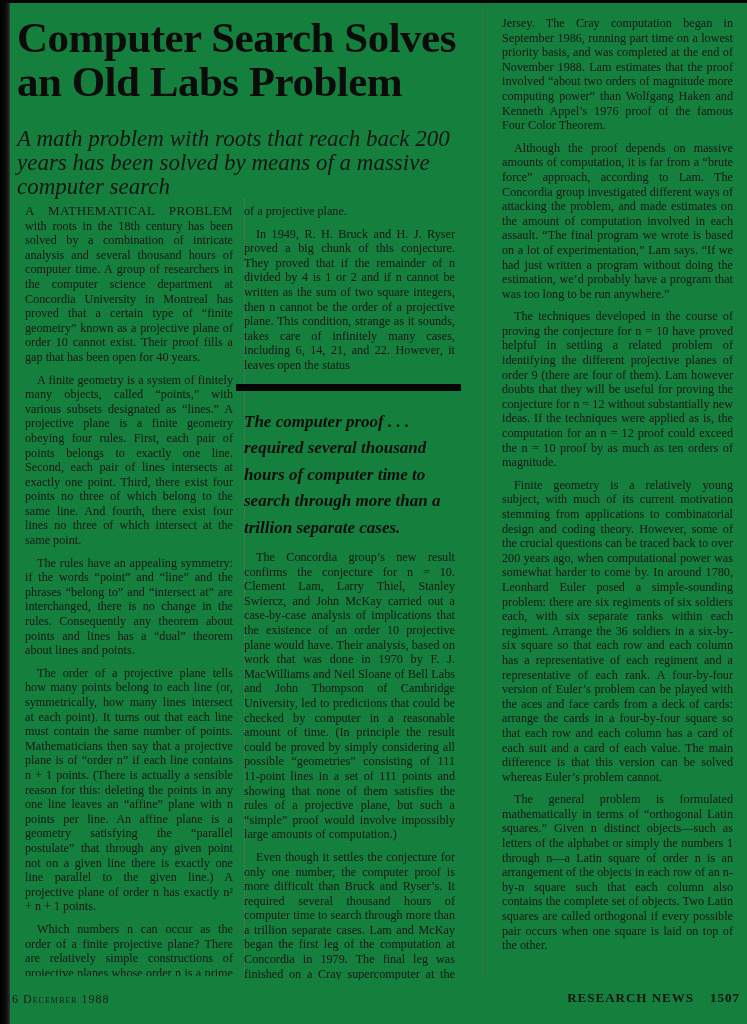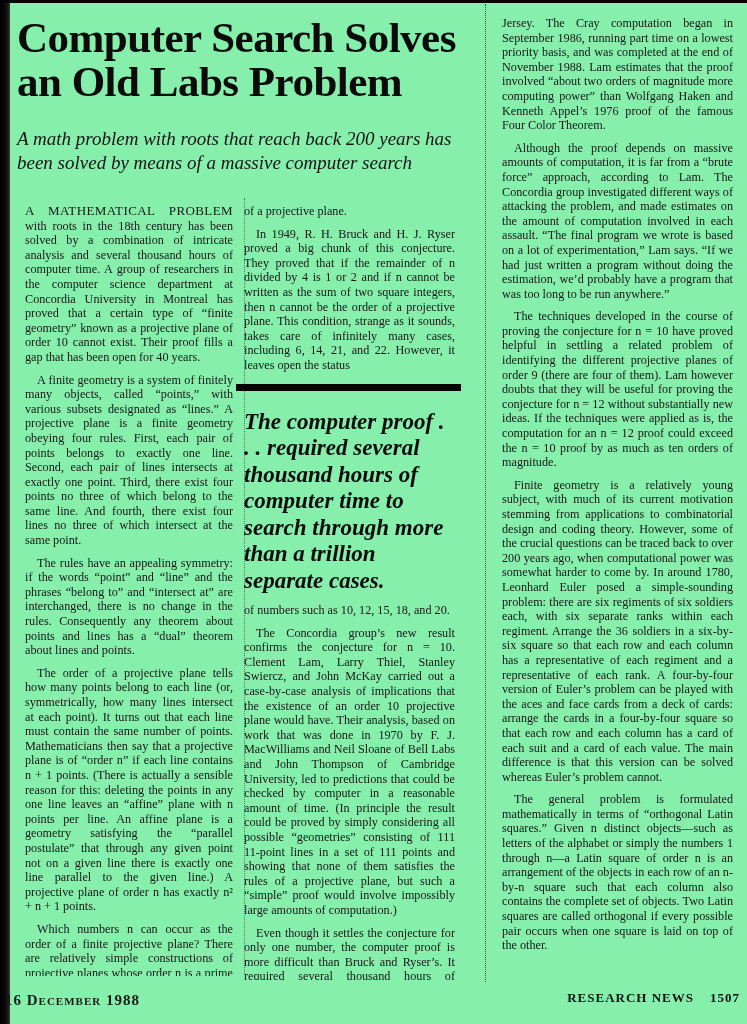--- a/index.html
+++ b/index.html
@@ -3,40 +3,40 @@
 <meta charset="utf-8">
 <style>
   html,body{margin:0;padding:0;}
   body{
     width:747px;height:1024px;
     background:#f6f6f2;
     font-family:"Liberation Serif", serif;
     color:#121212;
     overflow:hidden;
   }
-  .page{position:relative;width:747px;height:1024px;background:#86efac;}
+  .page{position:relative;width:747px;height:1024px;background:#15803d;}
 
   
   .binding-bar{
     position:absolute;left:0;top:0;width:10px;height:1024px;
     background:linear-gradient(90deg,#000 0%,#0a0a0a 55%,#1c1c1c 80%,#3a3a3a 100%);
   }
   .top-edge{
     position:absolute;left:0;top:0;width:747px;height:3px;background:#050505;
   }
 
   
   .headline{
     position:absolute;left:17px;top:16px;width:462px;
     font-weight:bold;font-size:43px;line-height:44px;
     letter-spacing:-0.5px;color:#0b0b0b;
   }
   .subtitle{
     position:absolute;left:17px;top:127px;width:458px;
-    font-style:italic;font-size:19px;line-height:24px;color:#151515;
+    font-style:italic;font-size:23px;line-height:24px;color:#151515;
   }
 
   
   .col{
     position:absolute;
     font-size:12.2px;line-height:14.6px;
     text-align:justify;
     overflow:hidden;
     color:#161616;
   }
@@ -54,30 +54,29 @@
   .rule-2{left:485px;top:4px;height:978px;border-left:1px dotted #4f4f4f;}
 
   
   .pullquote{
     margin:11px 2px 9px 0;
     border-top:7px solid #050505;
     padding-top:10px;
   }
   .pullquote p{
     font-weight:bold;font-style:italic;
-    font-size:23px;line-height:26.5px;
+    font-size:17px;line-height:26.5px;
     text-align:left;color:#0d0d0d;
   }
 
   
   .footer-left{
     position:absolute;left:5px;top:992px;
-    font-size:15px;letter-spacing:1px;color:#1a1a1a;
+    font-size:12px;letter-spacing:1px;color:#1a1a1a;
     font-variant:small-caps;
-    font-weight:bold;
   }
   .footer-right{
     position:absolute;right:7px;top:990px;
     font-size:13px;letter-spacing:1px;color:#111;
     font-weight:bold;
   }
   .footer-right .pageno{margin-left:16px;font-weight:bold;}
 </style>
 </head>
 <body>
@@ -104,21 +103,20 @@
     <p class="indent">The order of a projective plane tells how many points belong to each line (or, symmetrically, how many lines intersect at each point). It turns out that each line must contain the same number of points. Mathematicians then say that a projective plane is of “order n” if each line contains n + 1 points. (There is actually a sensible reason for this: deleting the points in any one line leaves an “affine” plane with n points per line. An affine plane is a geometry satisfying the “parallel postulate” that through any given point not on a given line there is exactly one line parallel to the given line.) A projective plane of order n has exactly n² + n + 1 points.</p>
     <p class="indent">Which numbers n can occur as the order of a finite projective plane? There are relatively simple constructions of projective planes whose order n is a prime number or a power of a single prime, such as 8 or 81. A long-standing conjecture is that these are the only possibilities—that is, numbers that have more than one prime divisor, such as 6, 10, 12, 14, and so forth, cannot be the order</p>
   </div>
 
   <div class="col col2">
     <p>of a projective plane.</p>
     <p class="indent">In 1949, R. H. Bruck and H. J. Ryser proved a big chunk of this conjecture. They proved that if the remainder of n divided by 4 is 1 or 2 and if n cannot be written as the sum of two square integers, then n cannot be the order of a projective plane. This condition, strange as it sounds, takes care of infinitely many cases, including 6, 14, 21, and 22. However, it leaves open the status</p>
     <div class="pullquote">
       <p>The computer proof . . . required several thousand hours of computer time to search through more than a trillion separate cases.</p>
     </div>
-    <p>of numbers such as 10, 12, 15, 18, and 20.</p>
     <p class="indent">The Concordia group’s new result confirms the conjecture for n = 10. Clement Lam, Larry Thiel, Stanley Swiercz, and John McKay carried out a case-by-case analysis of implications that the existence of an order 10 projective plane would have. Their analysis, based on work that was done in 1970 by F. J. MacWilliams and Neil Sloane of Bell Labs and John Thompson of Cambridge University, led to predictions that could be checked by computer in a reasonable amount of time. (In principle the result could be proved by simply considering all possible “geometries” consisting of 111 11-point lines in a set of 111 points and showing that none of them satisfies the rules of a projective plane, but such a “simple” proof would involve impossibly large amounts of computation.)</p>
     <p class="indent">Even though it settles the conjecture for only one number, the computer proof is more difficult than Bruck and Ryser’s. It required several thousand hours of computer time to search through more than a trillion separate cases. Lam and McKay began the first leg of the computation at Concordia in 1979. The final leg was finished on a Cray supercomputer at the Institute for Defense Analyses in Princeton, New</p>
   </div>
 
   <div class="col col3">
     <p>Jersey. The Cray computation began in September 1986, running part time on a lowest priority basis, and was completed at the end of November 1988. Lam estimates that the proof involved “about two orders of magnitude more computing power” than Wolfgang Haken and Kenneth Appel’s 1976 proof of the famous Four Color Theorem.</p>
     <p class="indent">Although the proof depends on massive amounts of computation, it is far from a “brute force” approach, according to Lam. The Concordia group investigated different ways of attacking the problem, and made estimates on the amount of computation involved in each assault. “The final program we wrote is based on a lot of experimentation,” Lam says. “If we had just written a program without doing the estimation, we’d probably have a program that was too long to be run anywhere.”</p>
     <p class="indent">The techniques developed in the course of proving the conjecture for n = 10 have proved helpful in settling a related problem of identifying the different projective planes of order 9 (there are four of them). Lam however doubts that they will be useful for proving the conjecture for n = 12 without substantially new ideas. If the techniques were applied as is, the computation for an n = 12 proof could exceed the n = 10 proof by as much as ten orders of magnitude.</p>
     <p class="indent">Finite geometry is a relatively young subject, with much of its current motivation stemming from applications to combinatorial design and coding theory. However, some of the crucial questions can be traced back to over 200 years ago, when computational power was somewhat harder to come by. In around 1780, Leonhard Euler posed a simple-sounding problem: there are six regiments of six soldiers each, with six separate ranks within each regiment. Arrange the 36 soldiers in a six-by-six square so that each row and each column has a representative of each regiment and a representative of each rank. A four-by-four version of Euler’s problem can be played with the aces and face cards from a deck of cards: arrange the cards in a four-by-four square so that each row and each column has a card of each suit and a card of each value. The main difference is that this version can be solved whereas Euler’s problem cannot.</p>
     <p class="indent">The general problem is formulated mathematically in terms of “orthogonal Latin squares.” Given n distinct objects—such as letters of the alphabet or simply the numbers 1 through n—a Latin square of order n is an arrangement of the objects in each row of an n-by-n square such that each column also contains the complete set of objects. Two Latin squares are called orthogonal if every possible pair occurs when one square is laid on top of the other.</p>

